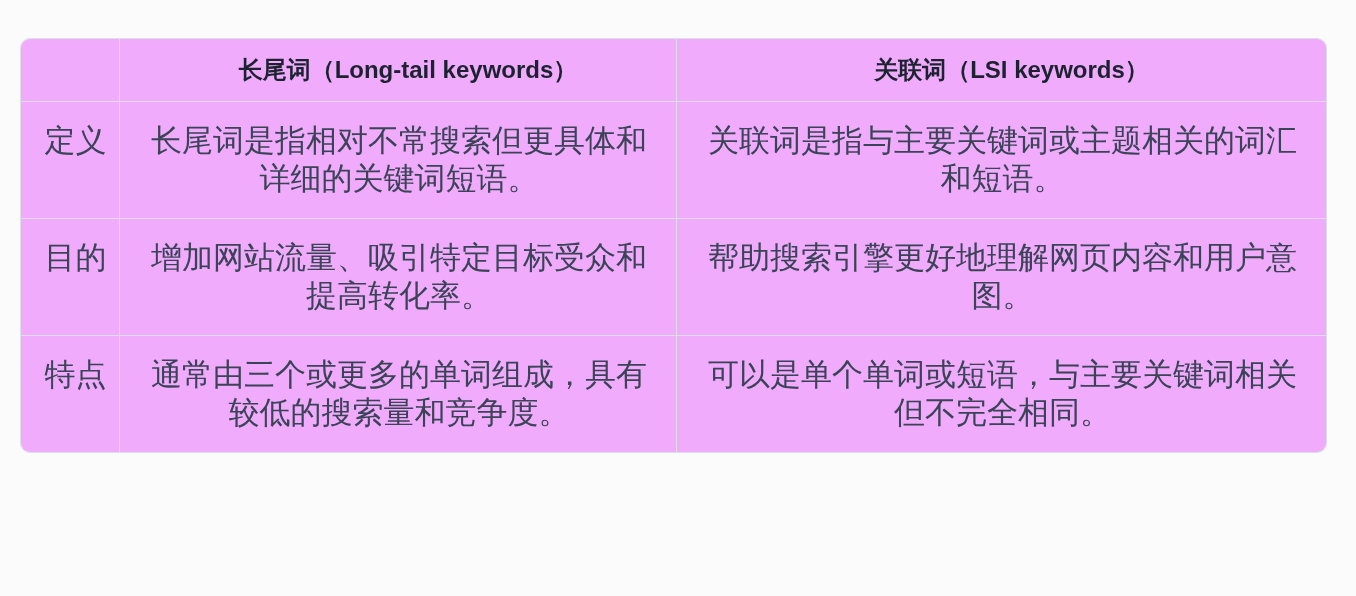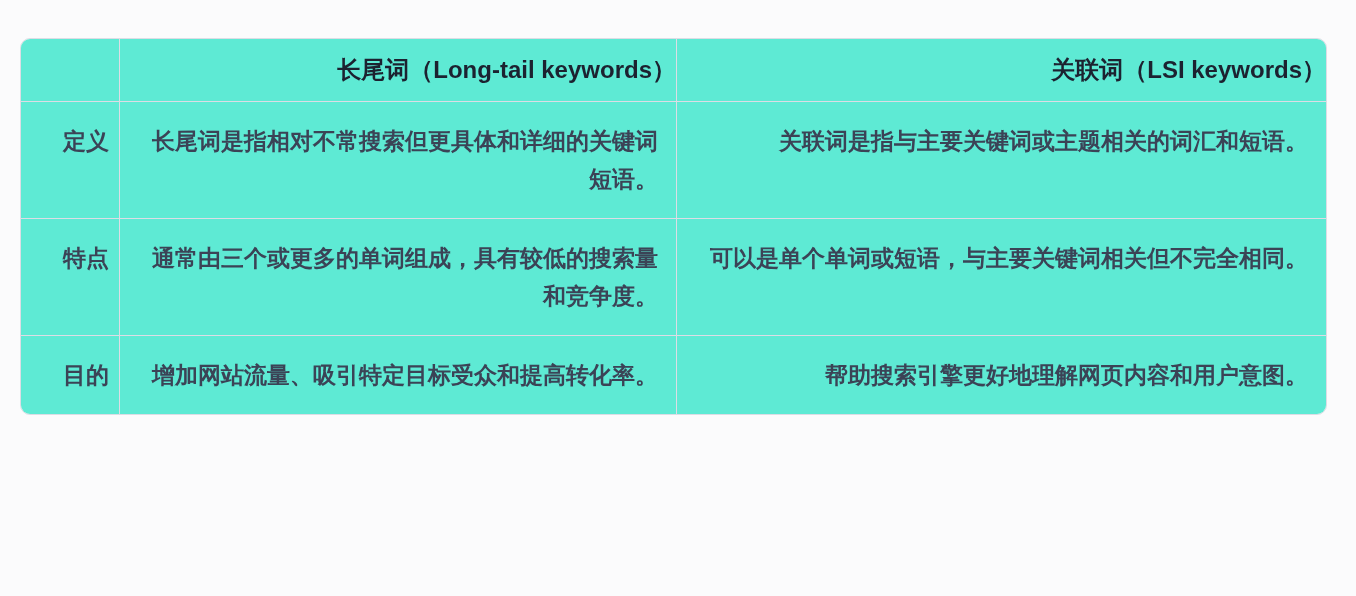--- a/index.html
+++ b/index.html
@@ -34,23 +34,23 @@
   }
 
   .comparison-table col.col-label   { width: 99px; }
   .comparison-table col.col-primary { width: 557px; }
   .comparison-table col.col-second  { width: auto; }
 
   .comparison-table th,
   .comparison-table td {
     border-right: 1px solid #dcdde5;
     border-bottom: 1px solid #dcdde5;
-    background: #5eead4;
+    background: #f0abfc;
     vertical-align: top;
-    text-align: right;
+    text-align: center;
   }
   .comparison-table th:last-child,
   .comparison-table td:last-child {
     border-right: none;
   }
   .comparison-table tr:last-child td {
     border-bottom: none;
   }
 
   thead th {
@@ -62,24 +62,24 @@
     color: #1c2230;
     white-space: nowrap;
     overflow: hidden;
   }
   thead th.corner-head {
     padding: 0;
   }
 
   tbody td {
     padding: 20px 18px 20px 20px;
-    font-size: 23px;
+    font-size: 31px;
     line-height: 38px;
     color: #3b4356;
-    font-weight: bold;
+    font-weight: normal;
   }
 
   tbody td.row-label {
     padding-left: 21px;
     padding-right: 10px;
     color: #3b4356;
     word-break: break-all;
   }
 </style>
 </head>
@@ -104,28 +104,28 @@
 
     <tbody>
 
       <tr>
         <td class="row-label">定义</td>
         <td>长尾词是指相对不常搜索但更具体和详细的关键词短语。</td>
         <td>关联词是指与主要关键词或主题相关的词汇和短语。</td>
       </tr>
 
       <tr>
+        <td class="row-label">目的</td>
+        <td>增加网站流量、吸引特定目标受众和提高转化率。</td>
+        <td>帮助搜索引擎更好地理解网页内容和用户意图。</td>
+      </tr>
+
+      <tr>
         <td class="row-label">特点</td>
         <td>通常由三个或更多的单词组成，具有较低的搜索量和竞争度。</td>
         <td>可以是单个单词或短语，与主要关键词相关但不完全相同。</td>
-      </tr>
-
-      <tr>
-        <td class="row-label">目的</td>
-        <td>增加网站流量、吸引特定目标受众和提高转化率。</td>
-        <td>帮助搜索引擎更好地理解网页内容和用户意图。</td>
       </tr>
 
 
     </tbody>
   </table>
 
 </div>
 
 </body></html>

